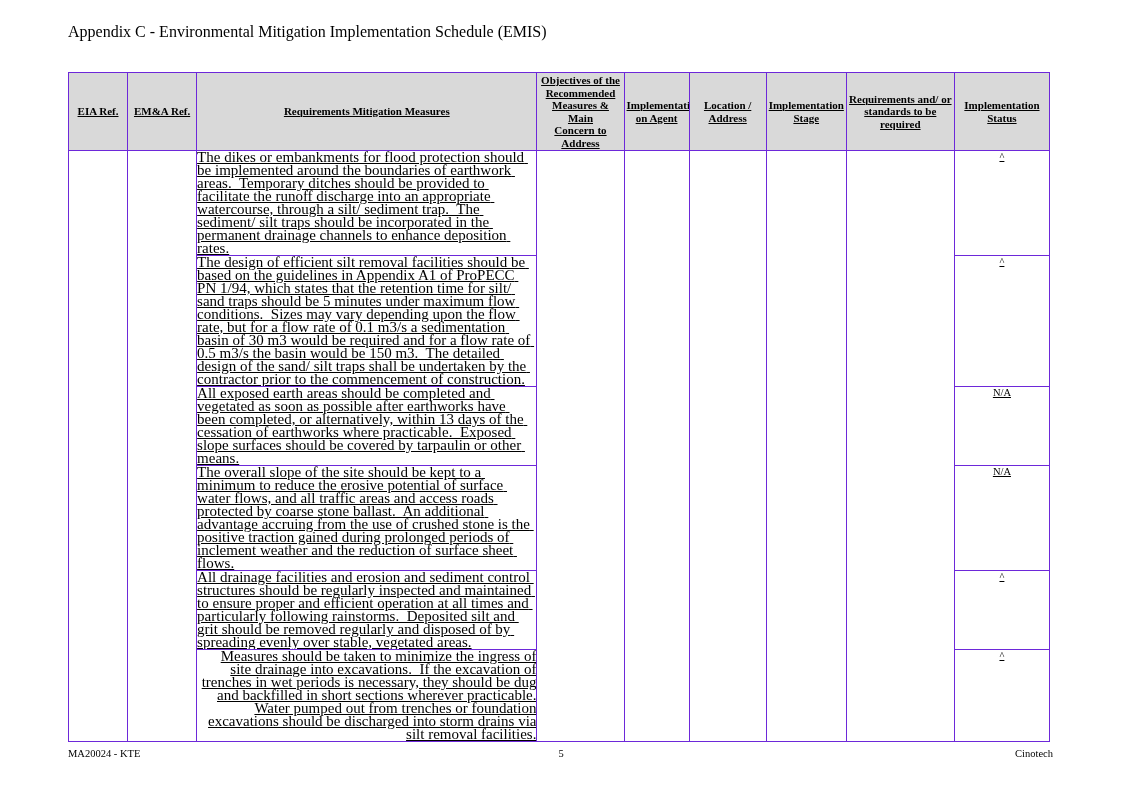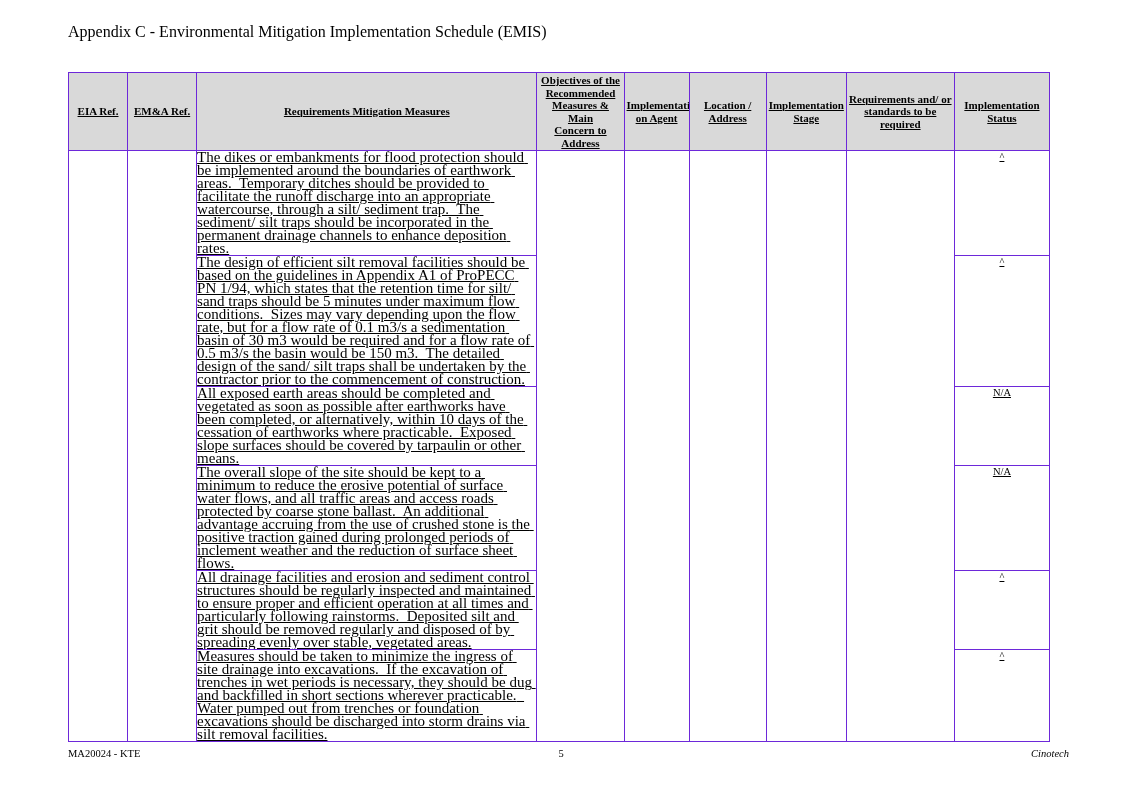--- a/index.html
+++ b/index.html
@@ -55,30 +55,30 @@
     font-size: 10.5px;
     line-height: 12px;
     text-align: center;
     padding-top: 3px;
   }
   .h0 { height: 86px; }
   .h1 { height: 112px; }
   .h2 { height: 64px; }
   .h3 { height: 81px; }
   .h4 { height: 72px; }
-  .h5 { height: 84px; }
+  .h5 { height: 84px; text-align: right; }
   .footer-left, .footer-center, .footer-right {
     position: absolute;
     top: 747px;
     font-size: 10.5px;
     line-height: 13px;
   }
   .footer-left  { left: 68px; }
   .footer-center { left: 0; width: 1122px; text-align: center; }
-  .footer-right { right: 53px; font-style: italic; }
+  .footer-right { right: 69px; }
 </style>
 </head>
 <body>
 
 <div class="page">
 
   <div class="doc-title">Appendix C - Environmental Mitigation Implementation Schedule (EMIS)</div>
 
   <table class="emis">
     <colgroup>
@@ -130,21 +130,21 @@
         <td class="c-status">^</td>
       </tr>
       <tr>
         <td class="c-measure h1">
           <div class="measure-text">The design of efficient silt removal facilities should be based on the guidelines in Appendix A1 of ProPECC PN 1/94, which states that the retention time for silt/ sand traps should be 5 minutes under maximum flow conditions.  Sizes may vary depending upon the flow rate, but for a flow rate of 0.1 m3/s a sedimentation basin of 30 m3 would be required and for a flow rate of 0.5 m3/s the basin would be 150 m3.  The detailed design of the sand/ silt traps shall be undertaken by the contractor prior to the commencement of construction.</div>
         </td>
         <td class="c-status">^</td>
       </tr>
       <tr>
         <td class="c-measure h2">
-          <div class="measure-text">All exposed earth areas should be completed and vegetated as soon as possible after earthworks have been completed, or alternatively, within 10 days of the cessation of earthworks where practicable.  Exposed slope surfaces should be covered by tarpaulin or other means.</div>
+          <div class="measure-text">All exposed earth areas should be completed and vegetated as soon as possible after earthworks have been completed, or alternatively, within 13 days of the cessation of earthworks where practicable.  Exposed slope surfaces should be covered by tarpaulin or other means.</div>
         </td>
         <td class="c-status">N/A</td>
       </tr>
       <tr>
         <td class="c-measure h3">
           <div class="measure-text">The overall slope of the site should be kept to a minimum to reduce the erosive potential of surface water flows, and all traffic areas and access roads protected by coarse stone ballast.  An additional advantage accruing from the use of crushed stone is the positive traction gained during prolonged periods of inclement weather and the reduction of surface sheet flows.</div>
         </td>
         <td class="c-status">N/A</td>
       </tr>
       <tr>

